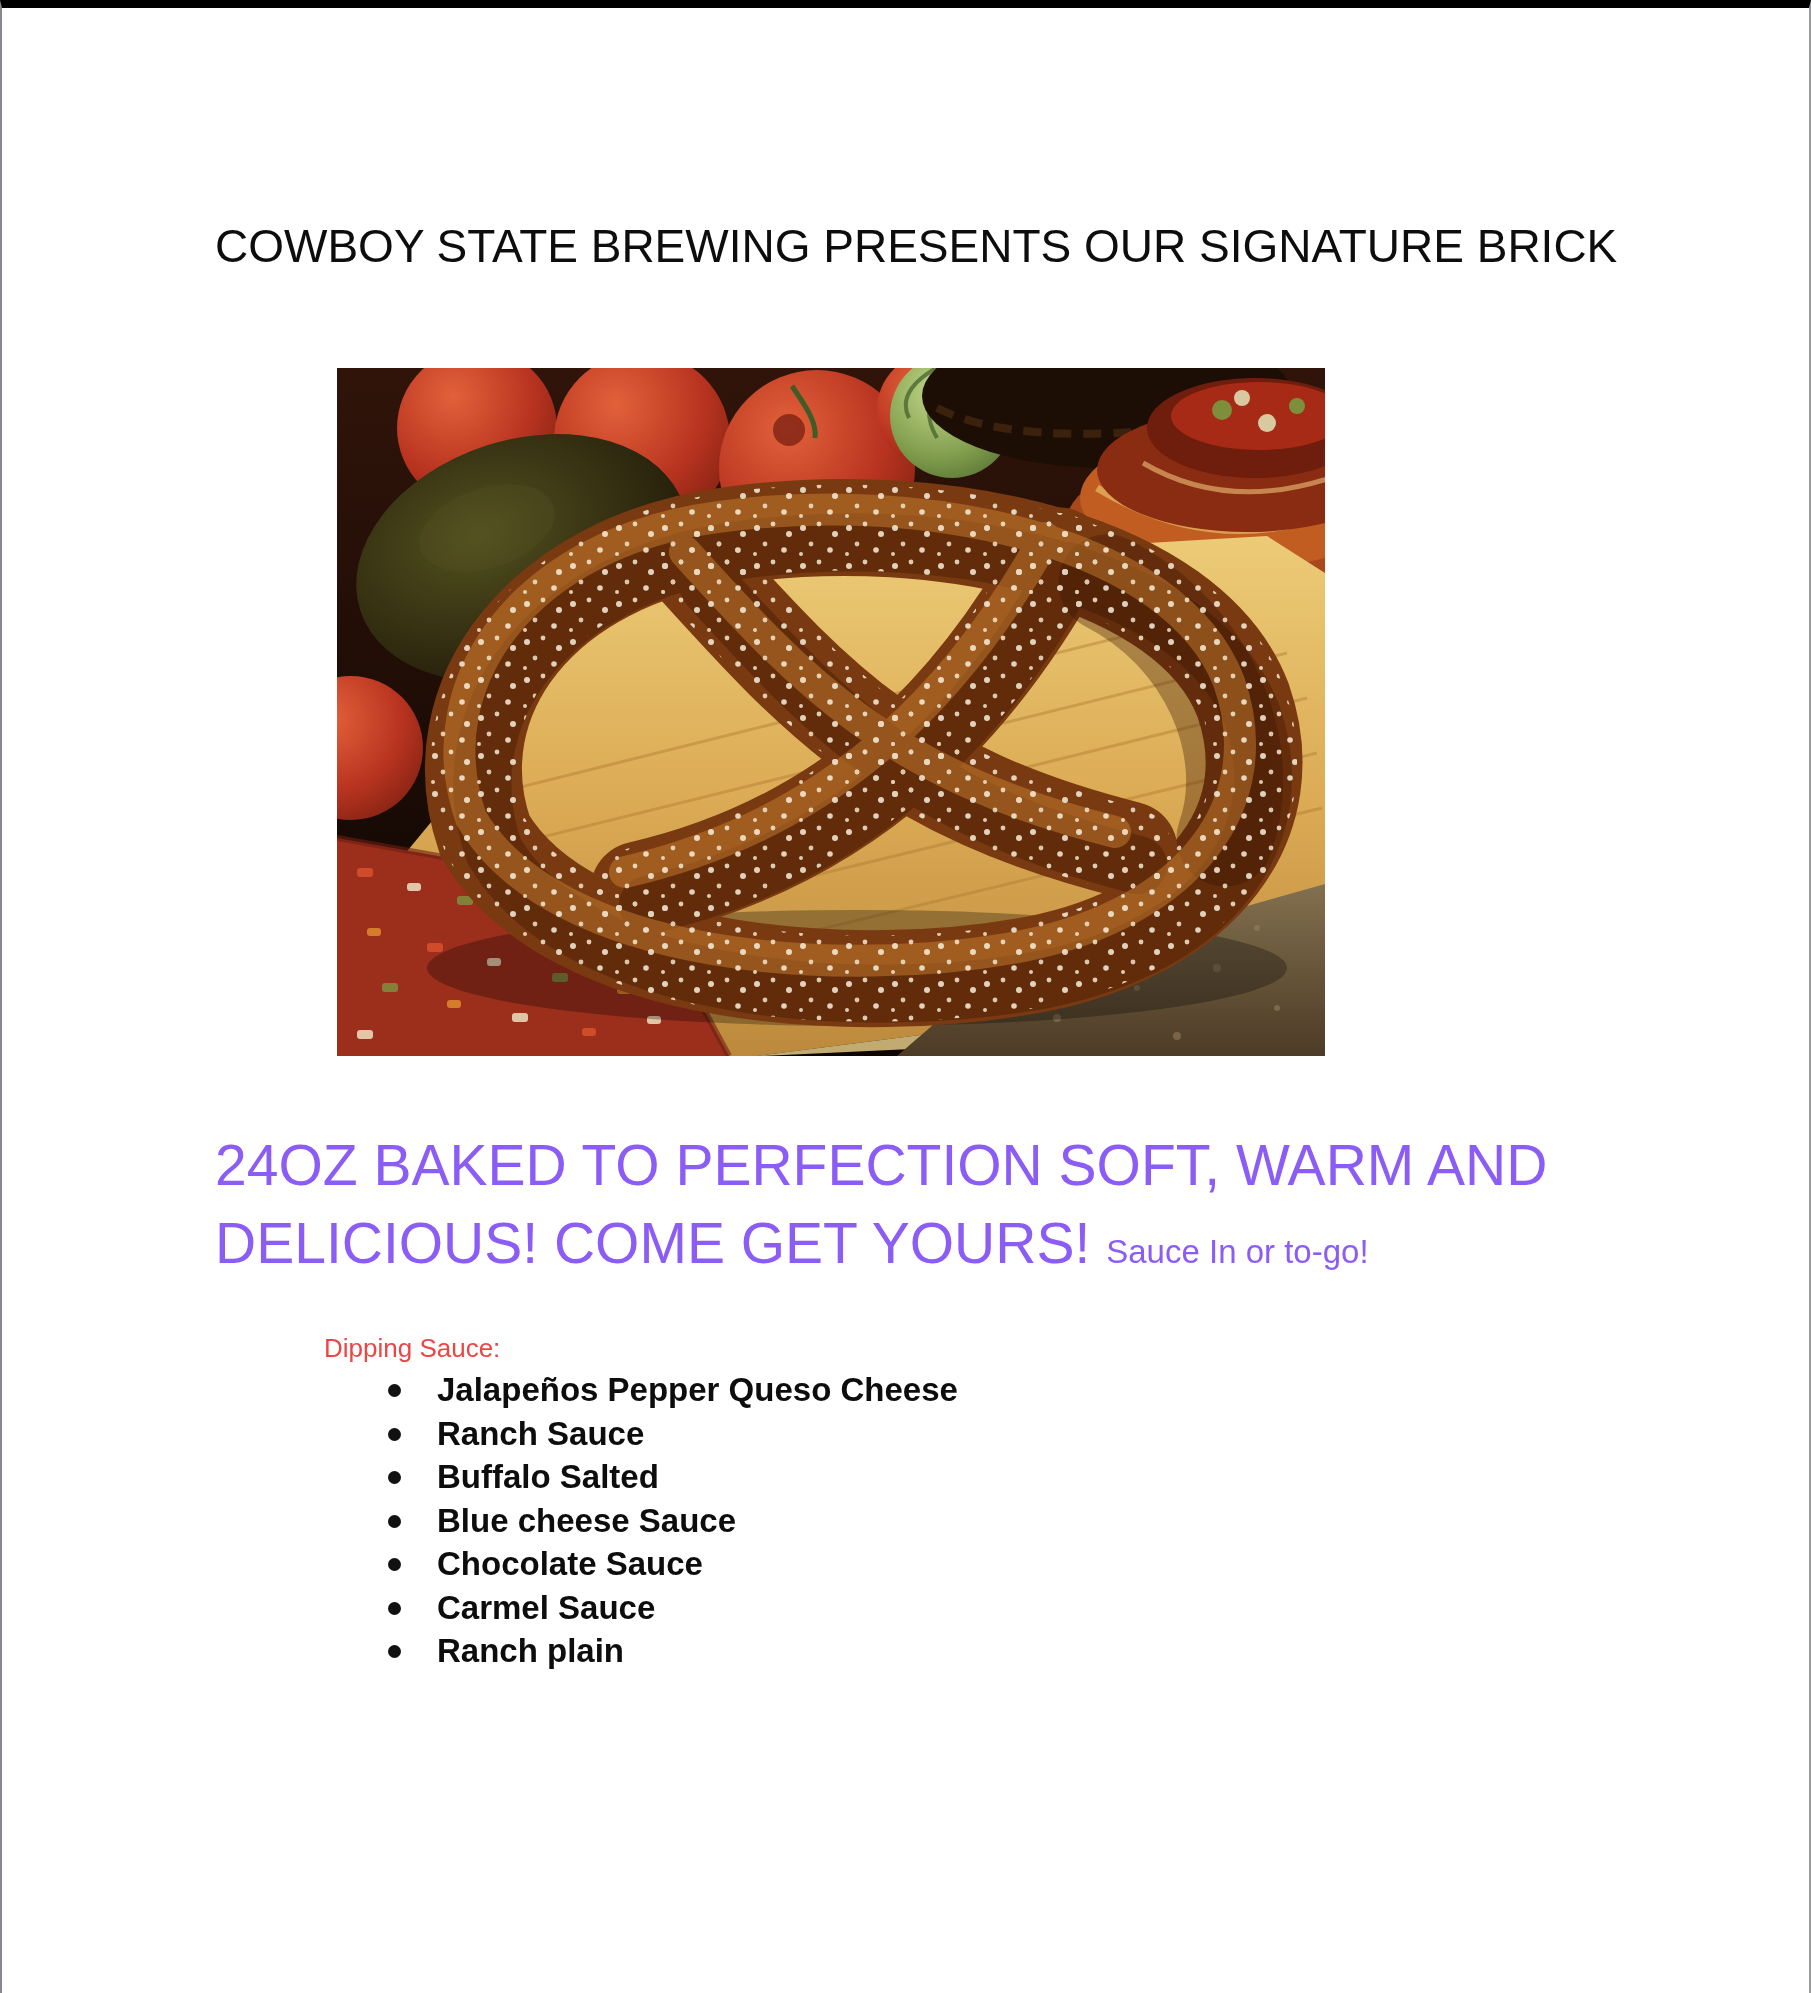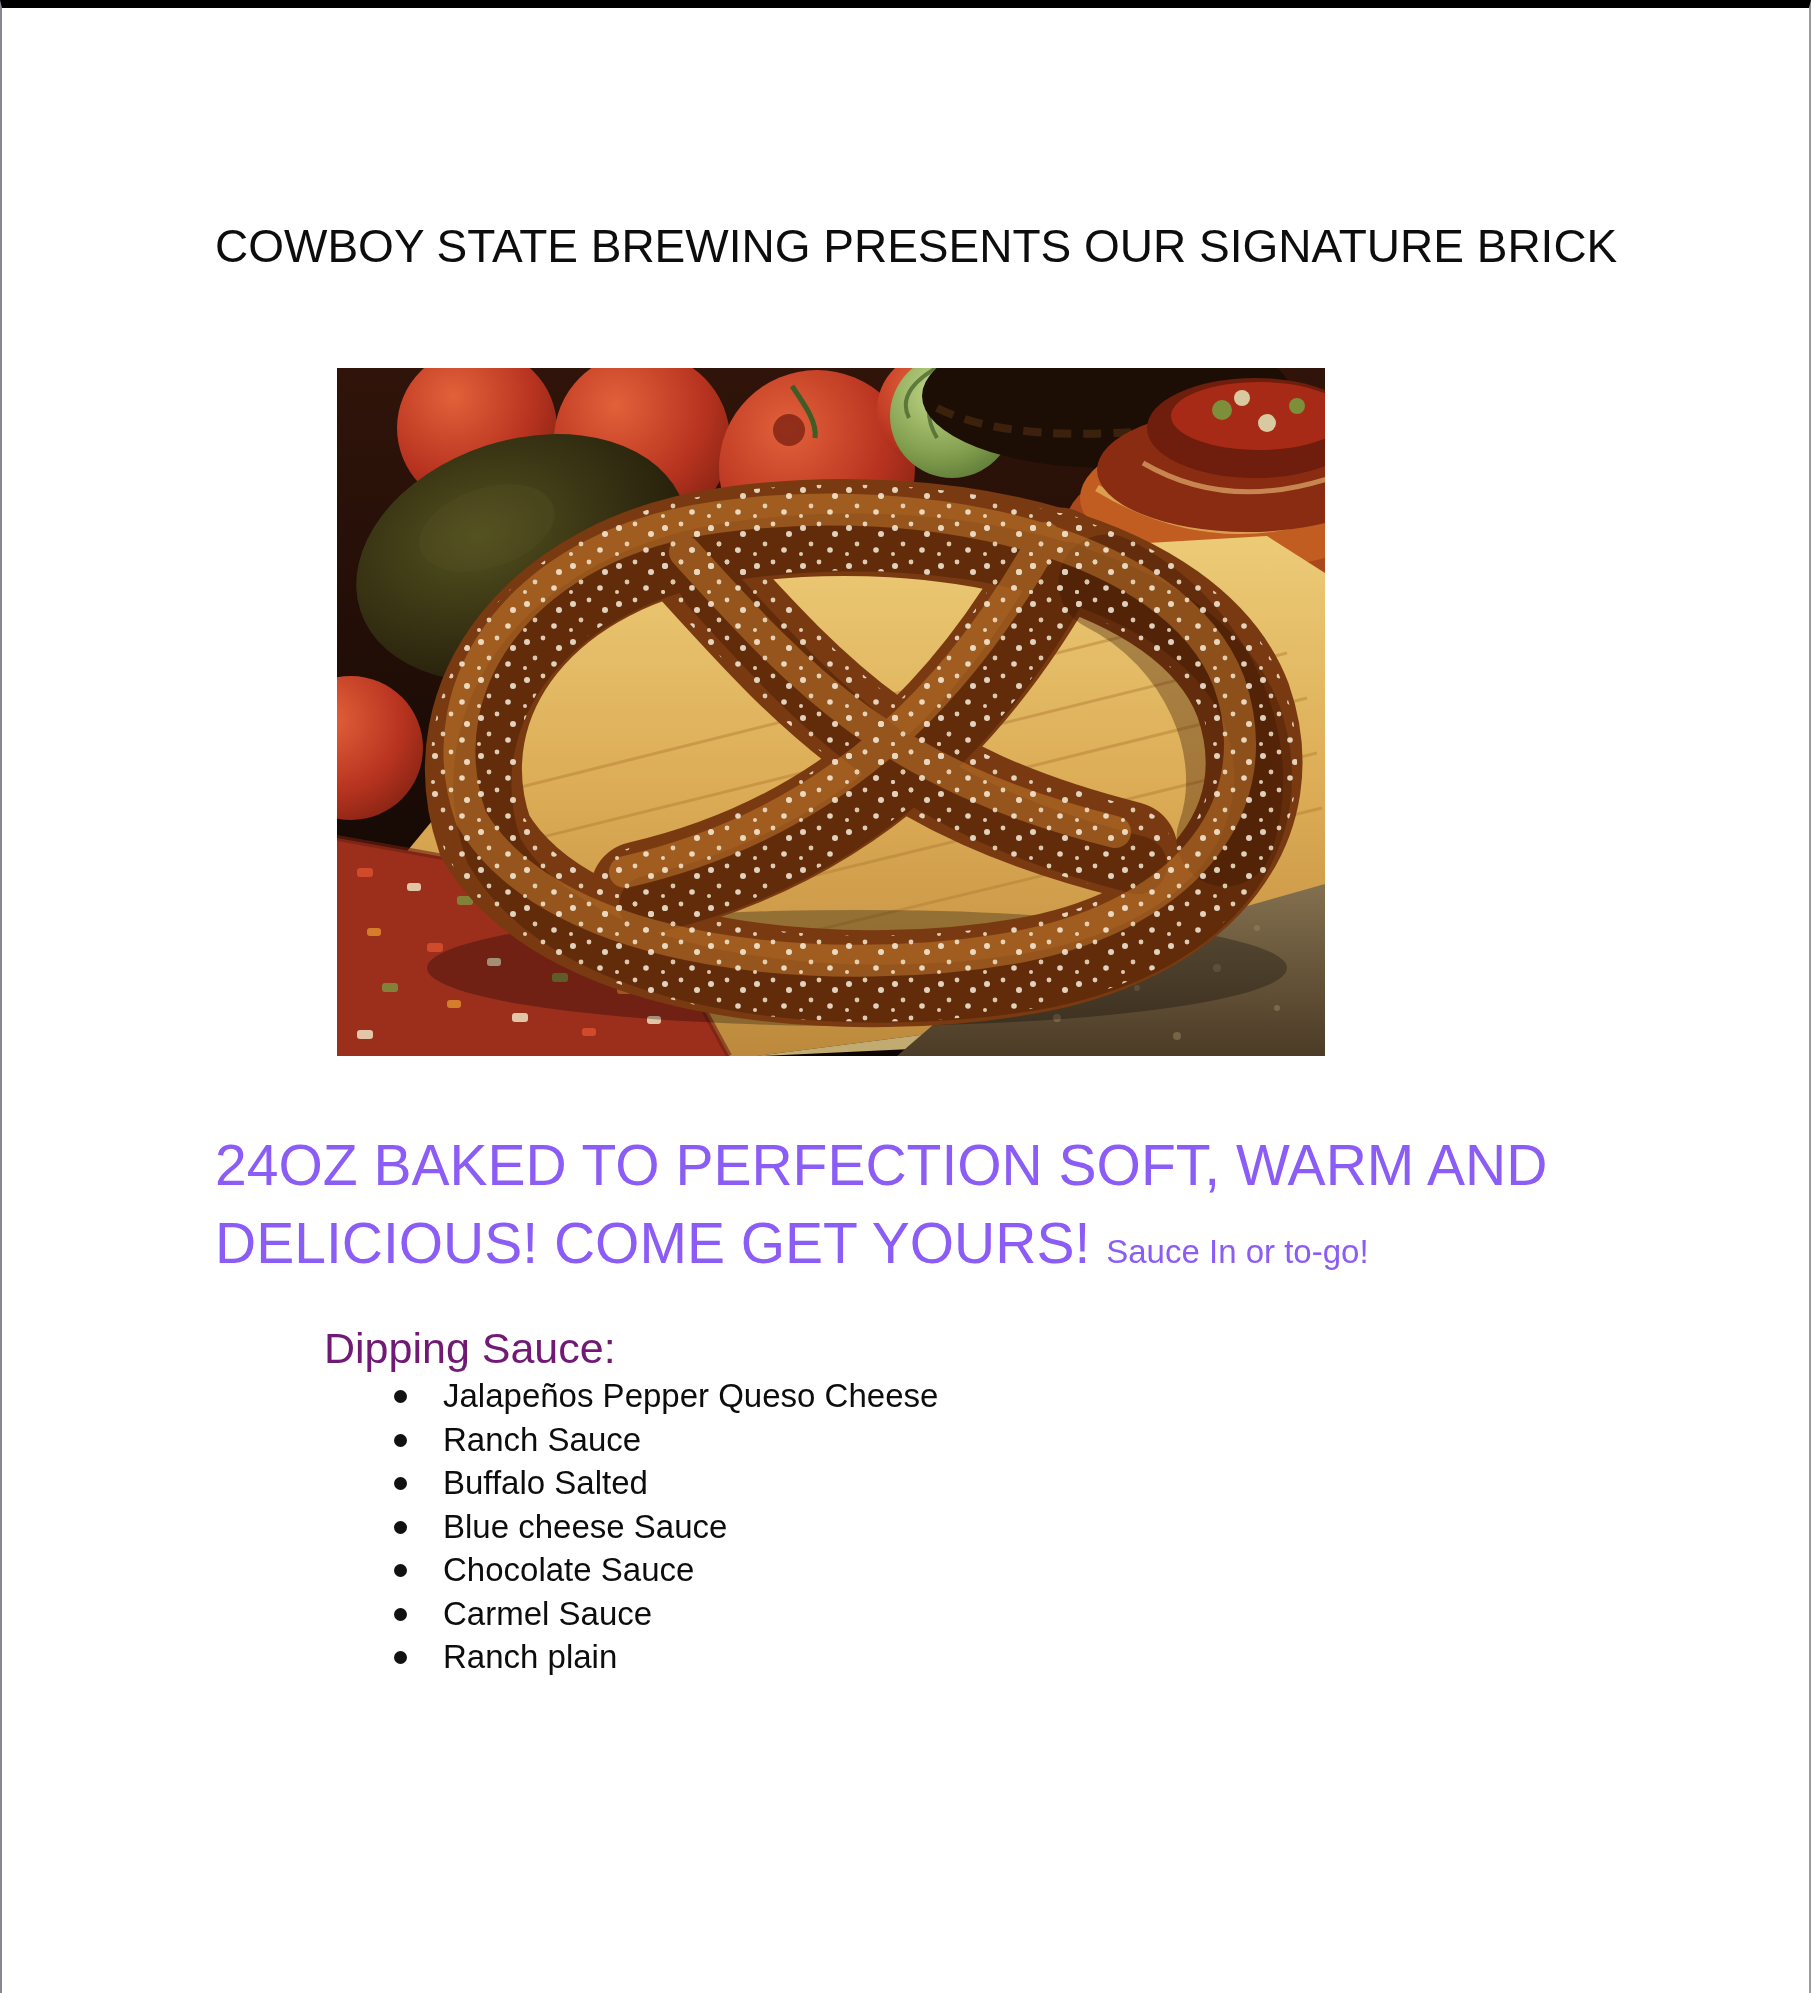--- a/index.html
+++ b/index.html
@@ -17,25 +17,25 @@
     position:absolute;left:335px;top:360px;width:988px;height:688px;overflow:hidden;background:#150803;
   }
   .photo svg{display:block;width:100%;height:100%;}
   .promo{
     position:absolute;left:213px;top:1118px;width:1430px;
     font-size:57px;line-height:78px;color:#8b5cf6;
   }
   .promo .note{font-size:33px;margin-left:16px;}
   .dip-head{
     position:absolute;left:322px;top:1320px;
-    font-size:43px;line-height:40px;color:#701a75;
+    font-size:26px;line-height:40px;color:#ef4444;
   }
   .sauce-list{
     position:absolute;left:322px;top:1352px;width:900px;
-    margin:14px;padding:0;list-style:none;
+    margin:8px;padding:0;list-style:none;font-weight:bold;
   }
   .sauce-list li{
     position:relative;height:43.5px;line-height:43.5px;
     padding-left:105px;font-size:33px;color:#0d0d0d;
   }
   .sauce-list .dot{
     position:absolute;left:56px;top:16px;width:13px;height:13px;border-radius:50%;background:#111111;
   }
 </style>
 </head>

